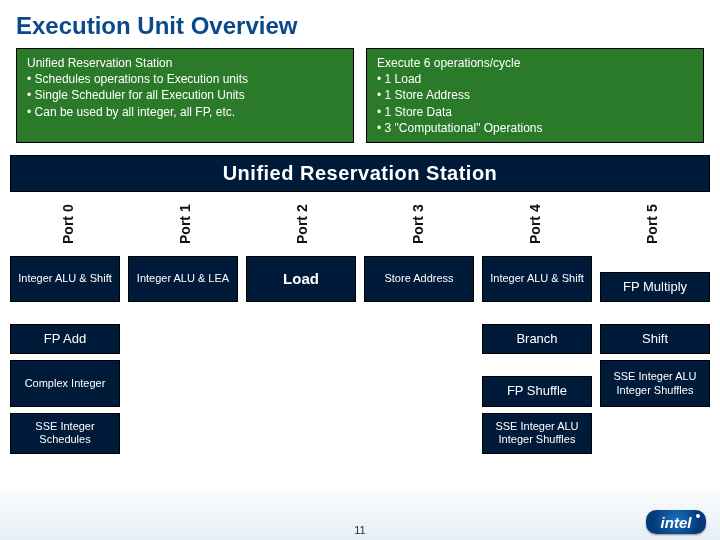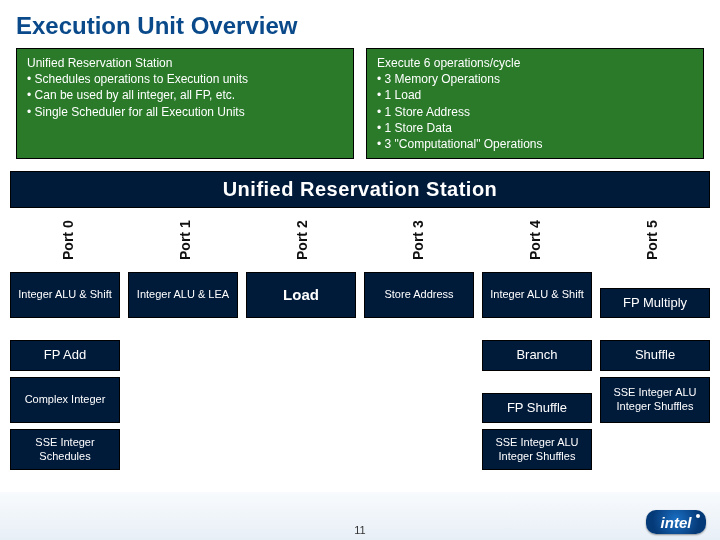--- a/index.html
+++ b/index.html
@@ -117,29 +117,26 @@
 </head>
 <body>
 
 <div class="title">Execution Unit Overview</div>
 
 <div class="top-row">
   <div class="info-box">
     <div>Unified Reservation Station</div>
     <ul>
       <li>Schedules operations to Execution units</li>
+      <li>Single Scheduler for all Execution Units</li>
       <li>Can be used by all integer, all FP, etc.</li>
-      <li>Single Scheduler for all Execution Units</li>
     </ul>
   </div>
   <div class="info-box">
     <div>Execute 6 operations/cycle</div>
-    <ul>
-      <li>3 Memory Operations</li>
-    </ul>
     <ul class="info-sub">
       <li>1 Load</li>
       <li>1 Store Address</li>
       <li>1 Store Data</li>
     </ul>
     <ul>
       <li>3 "Computational" Operations</li>
     </ul>
   </div>
 </div>
@@ -162,21 +159,21 @@
   <div class="unit">Store Address</div>
   <div class="unit">Integer ALU &amp; Shift</div>
 
   <div class="unit med">FP Multiply</div>
   <div class="unit med">FP Add</div>
   <div class="unit empty"></div>
   <div class="unit empty"></div>
   <div class="unit empty"></div>
   <div class="unit med">Branch</div>
 
-  <div class="unit med">Shuffle</div>
+  <div class="unit med">Shift</div>
   <div class="unit">Complex Integer</div>
   <div class="unit empty"></div>
   <div class="unit empty"></div>
   <div class="unit empty"></div>
   <div class="unit med">FP Shuffle</div>
 
   <div class="unit">SSE Integer ALU Integer Shuffles</div>
   <div class="unit">SSE Integer Schedules</div>
   <div class="unit empty"></div>
   <div class="unit empty"></div>

